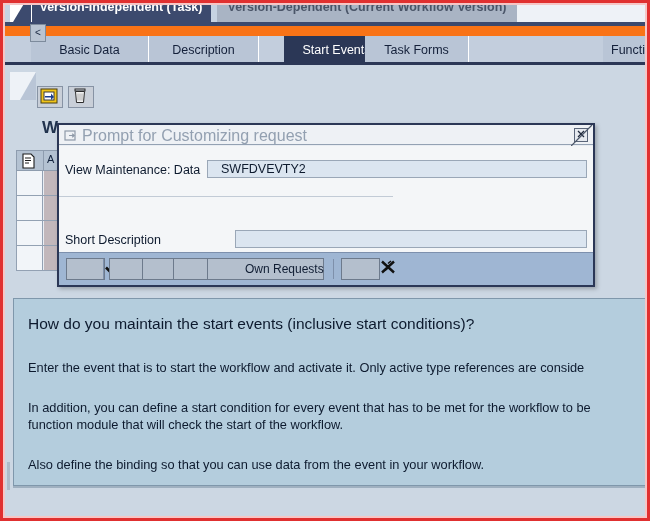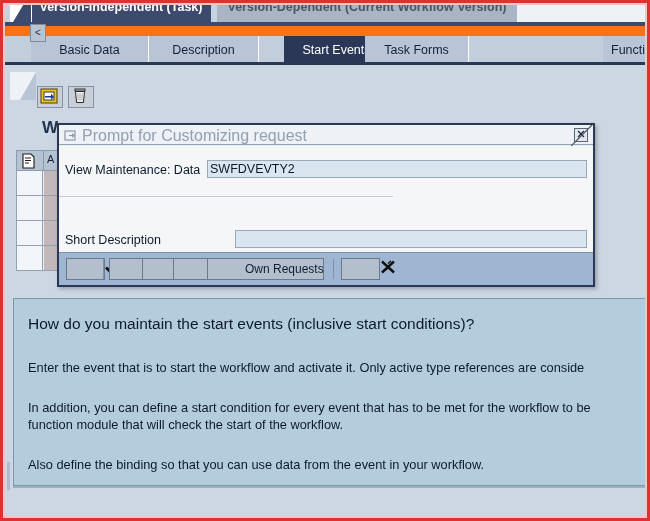--- a/index.html
+++ b/index.html
@@ -318,21 +318,21 @@
     white-space: nowrap;
     overflow: hidden;
   }
   .dlg-input {
     position: absolute;
     height: 18px;
     border: 1px solid #9aa7b7;
     box-sizing: border-box;
     font-size: 12.5px;
     line-height: 16px;
-    padding-left: 2px;
+    padding-left: 13px;
     color: #0d1a2e;
     white-space: nowrap;
     overflow: hidden;
   }
   .dlg-input.ro {
     background: #dbe5f0;
   }
   .dlg-input.rw {
     background: #ffffff;
   }

